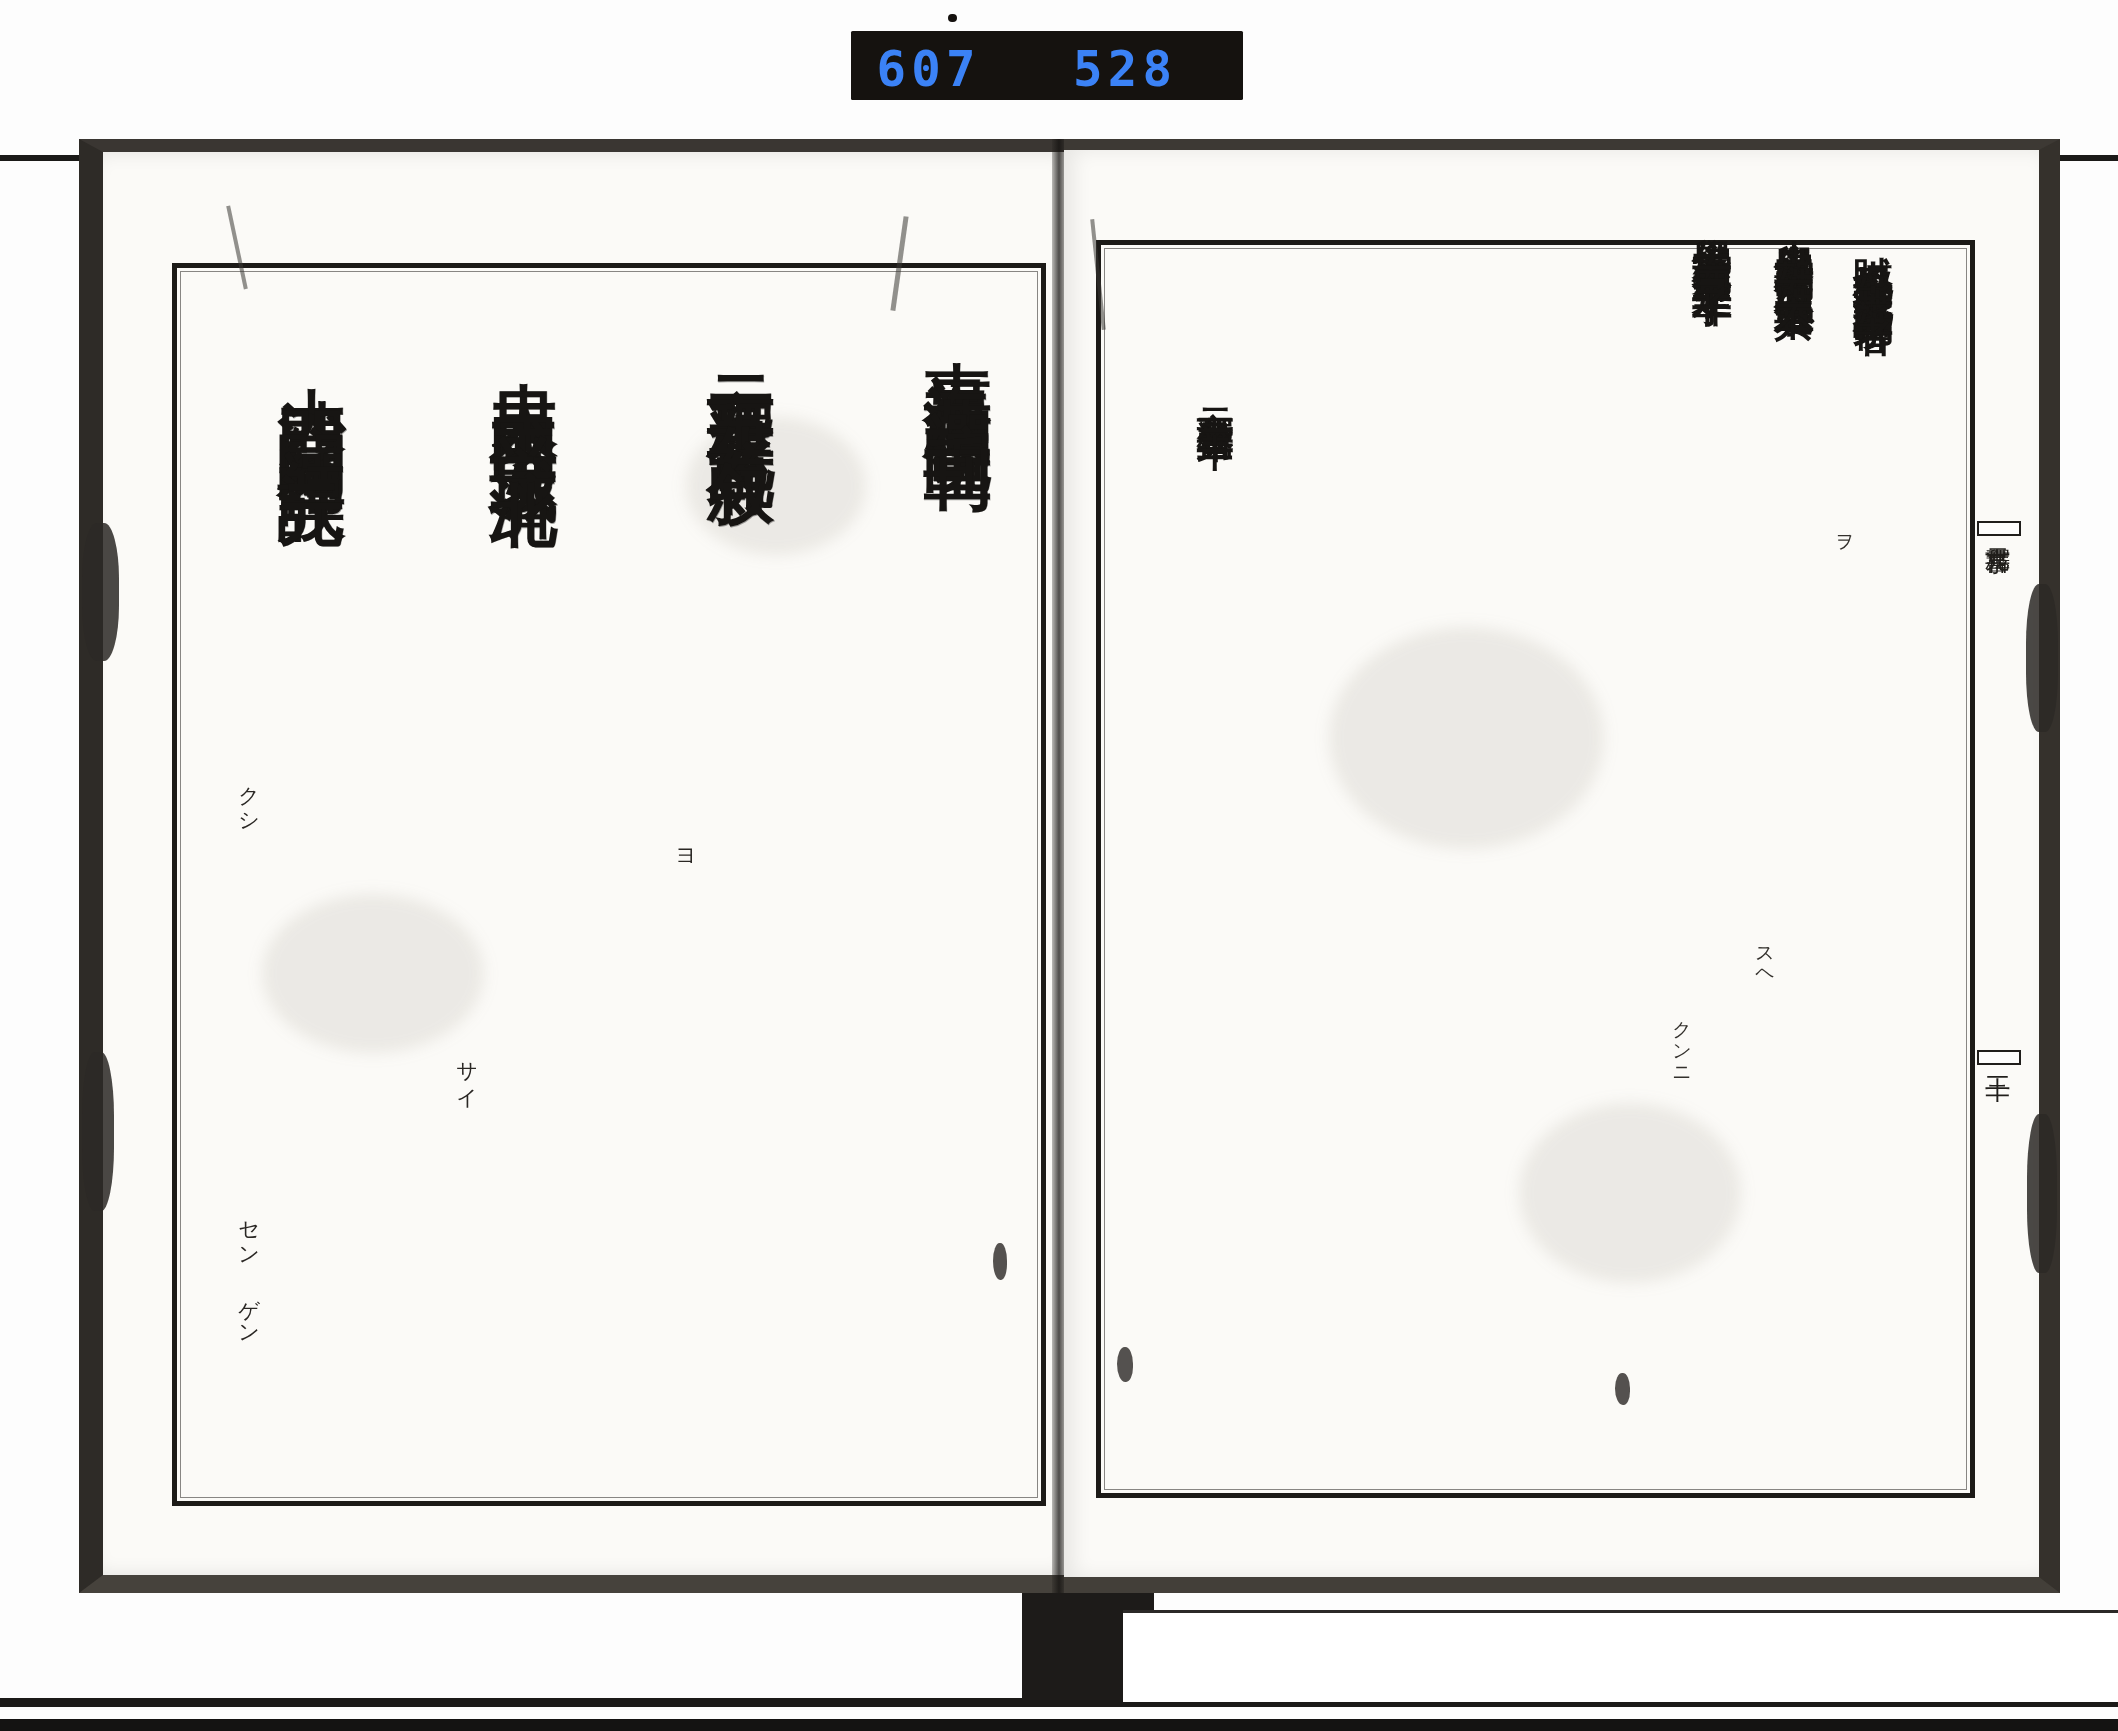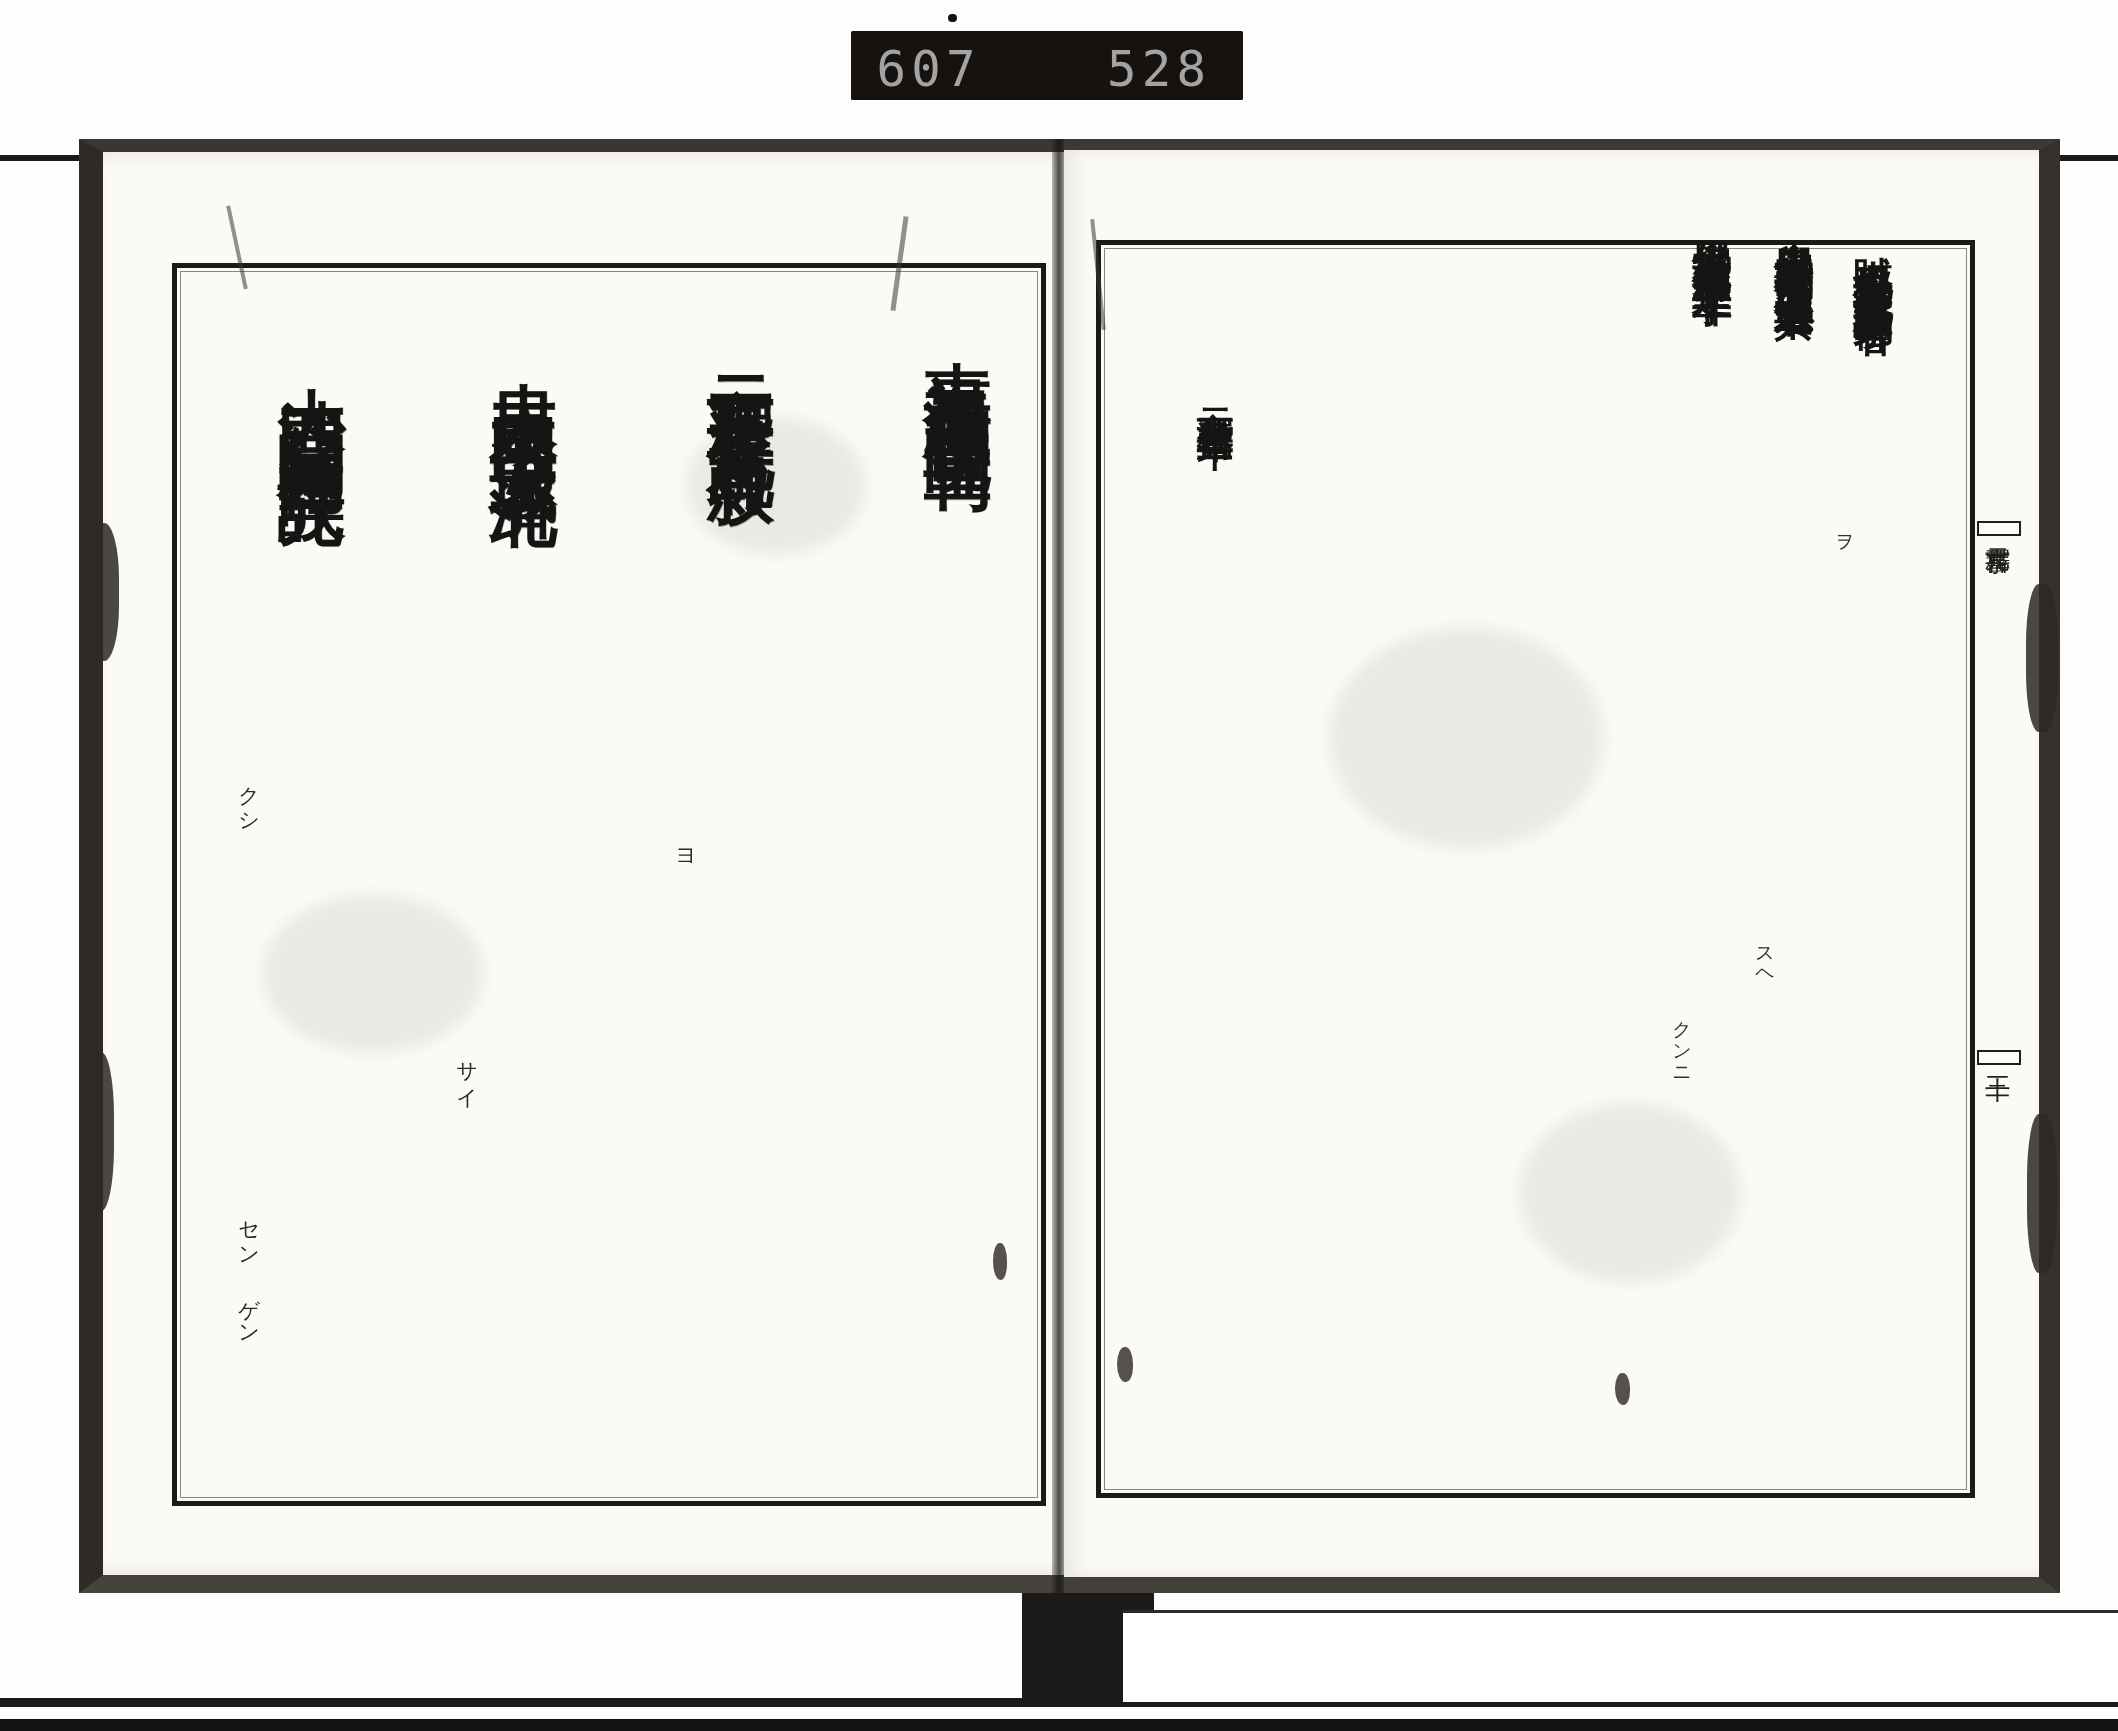--- a/index.html
+++ b/index.html
@@ -24,28 +24,28 @@
     left: 851px;
     top: 31px;
     width: 392px;
     height: 69px;
     background: #15120f;
     border-radius: 1.6px;
   }
   .counter-num {
     position: absolute;
     top: 9.5px;
-    color: #a3a3a3;
+    color: #3b82f6;
     font-family: "DejaVu Sans Mono", monospace;
     font-size: 49px;
     letter-spacing: 5.3px;
-    font-weight: normal;
+    font-weight: bold;
   }
   .counter-num.left { left: 25.4px; }
-  .counter-num.right { left: 222px; margin-left: 34px; }
+  .counter-num.right { left: 222px; }
   .counter-dot {
     position: absolute;
     width: 8.5px;
     height: 8.5px;
     background: #15120f;
     border-radius: 50%;
     top: 13.8px;
     left: 948px;
   }
 

